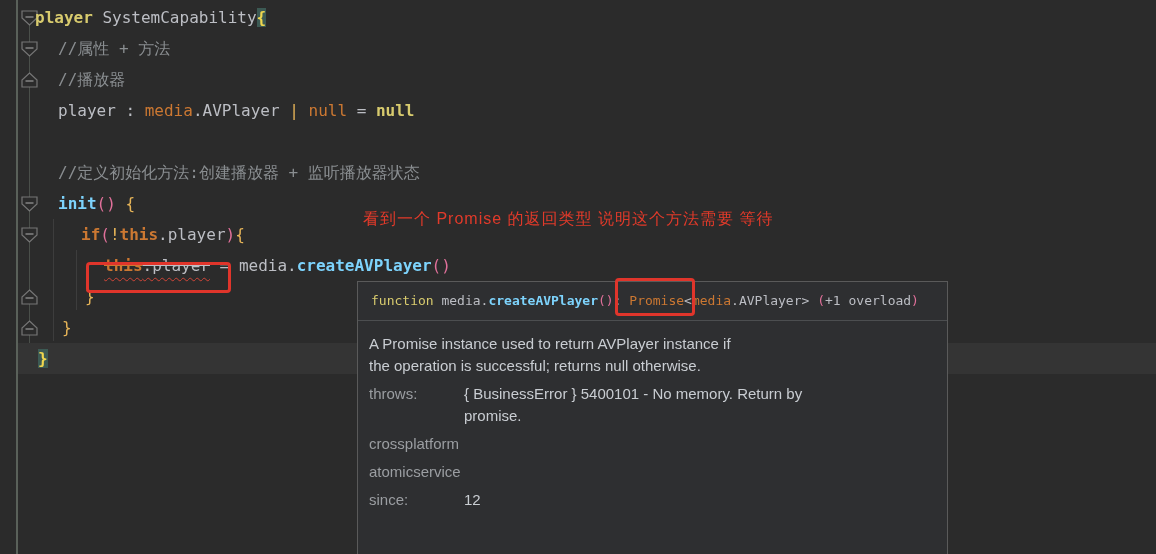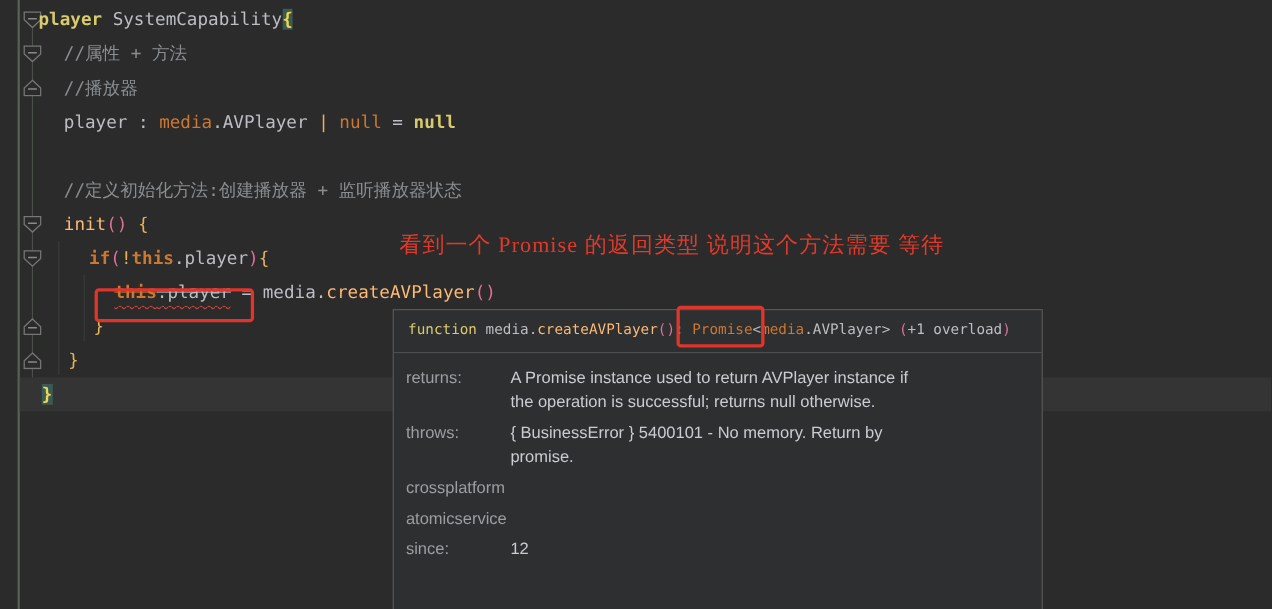--- a/index.html
+++ b/index.html
@@ -18,33 +18,33 @@
   
   .cur-line { position:absolute; left:18px; top:343px; right:0; height:31px; background:#343434; }
 
   
   .code-area { position:absolute; left:0; top:0; width:1156px; height:554px; }
   .code-line { position:absolute; left:0; height:31px; line-height:31px; font-size:16px;
                white-space:pre; color:#bcbec4; }
   .tk-kw  { color:#d8cb6e; font-weight:bold; }
   .tk-kw2 { color:#cc7832; font-weight:bold; }
   .tk-ns  { color:#cc7832; }
-  .tk-fn  { color:#fdba74; }
+  .tk-fn  { color:#7dd3fc;font-weight:bold; }
   .tk-pk  { color:#e0709a; }
   .tk-gd  { color:#e6b458; }
   .tk-txt { color:#bcbec4; }
   .tk-cmt { color:#8a8e91; font-family:"DejaVu Sans Mono","DejaVu Sans",serif,monospace; }
   .tk-brhl{ color:#f0d74e; font-weight:bold; background:#3c5a54; }
   .tk-strike { text-decoration:line-through; }
   .err-wavy { text-decoration:underline; text-decoration-style:wavy; text-decoration-color:#cf4538;
               text-underline-offset:6px; text-decoration-thickness:1px; }
 
   
-  .red-note { position:absolute; left:363px; top:209px; font-size:20px; color:#e23a2a;
-              font-family:Liberation Serif, serif; letter-spacing:1px; white-space:nowrap; }
+  .red-note { position:absolute; left:363px; top:209px; font-size:16px; color:#e23a2a;
+              font-family:Liberation Sans, sans-serif; letter-spacing:1px; white-space:nowrap; }
   .red-box { position:absolute; border:3px solid #e0352b; border-radius:4px; z-index:30; }
   .red-box.b1 { left:86px; top:262px; width:145px; height:31px; }
   .red-box.b2 { left:615px; top:278px; width:80px; height:38px; }
 
   
   .doc-popup { position:absolute; left:357px; top:281px; width:591px; height:300px;
                background:#2e2f31; border:1px solid #5a5a5a; z-index:20; }
   .doc-sig { height:39px; line-height:38px; padding-left:13px; font-size:13px;
              border-bottom:1px solid #4c4e50; white-space:pre; color:#bec3c8; }
   .doc-sig .tk-kw { font-weight:normal; }
@@ -116,21 +116,20 @@
     </div>
 
   <div class="red-note">看到一个 Promise 的返回类型 说明这个方法需要 等待</div>
   <div class="red-box b1"></div>
 
   <div class="doc-popup">
     <div id="doc-sig" class="doc-sig"><span class="tk-kw">function</span><span class="tk-txt"> </span><span class="tk-txt">media</span><span class="tk-txt">.</span><span class="tk-fn">createAVPlayer</span><span class="tk-pk">()</span><span class="tk-txt">: </span><span class="tk-ns">Promise</span><span class="tk-txt">&lt;</span><span class="tk-ns">media</span><span class="tk-txt">.</span><span class="tk-txt">AVPlayer</span><span class="tk-txt">&gt; </span><span class="tk-pk">(</span><span class="tk-txt">+1 overload</span><span class="tk-pk">)</span></div>
     <div class="doc-body">
       <div id="doc-rows">
           <div class="doc-row">
-            <div class="doc-label">returns:</div>
             <div class="doc-value">A Promise instance used to return AVPlayer instance if
 the operation is successful; returns null otherwise.</div>
           </div>
           <div class="doc-row">
             <div class="doc-label">throws:</div>
             <div class="doc-value">{ BusinessError } 5400101 - No memory. Return by
 promise.</div>
           </div>
           <div class="doc-row">
             <div class="doc-label">crossplatform</div>

